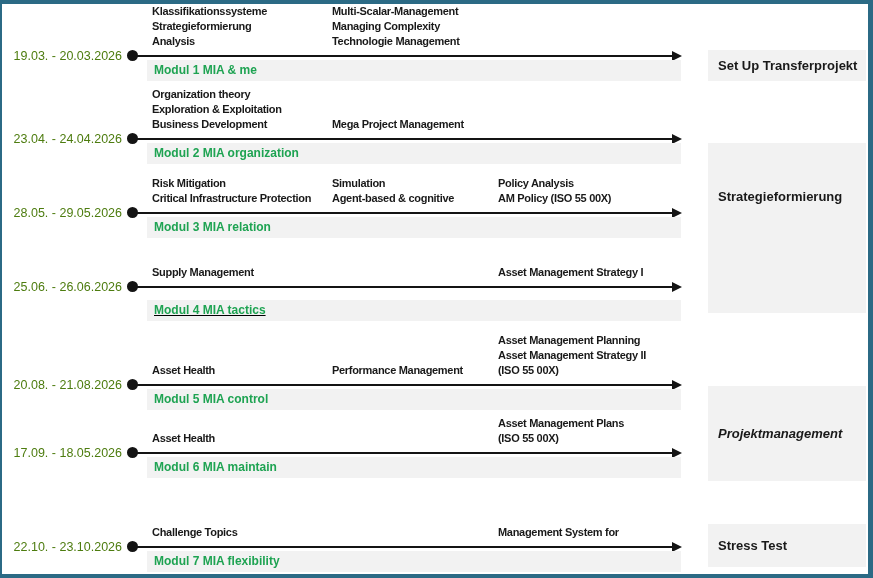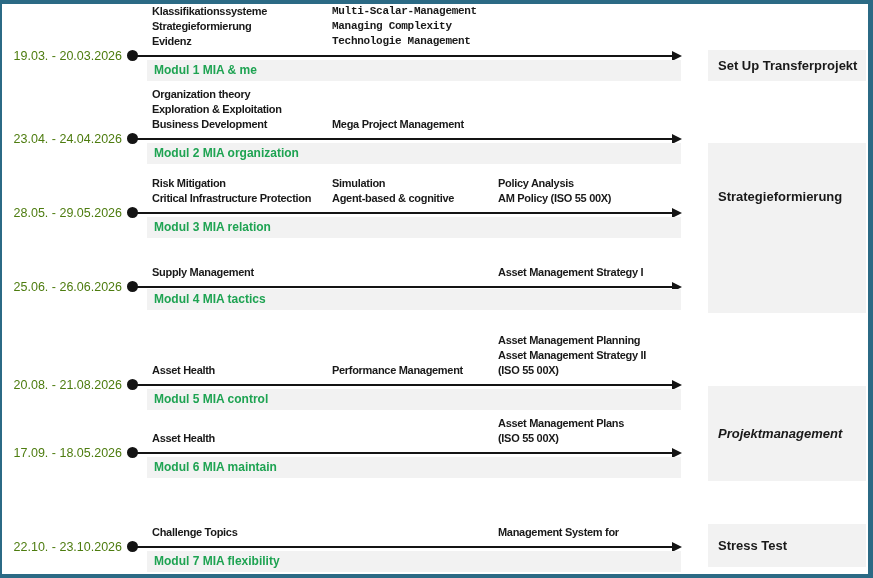--- a/index.html
+++ b/index.html
@@ -33,23 +33,23 @@
     <div class="date" style="top: 46px;">19.03. - 20.03.2026</div>
     <div class="dot" style="left: 127px; top: 50px;"></div>
     <div class="aline" style="left: 136px; top: 55px; width: 536px;"></div>
     <div class="ahead" style="left: 672px; top: 51px;"></div>
     <div class="bar" style="top: 60px;">
       <div class="mlabel">Modul 1 MIA &amp; me</div>
     </div>
     <div class="topic" style="left: 152px; bottom: 529px;">
       <div>Klassifikationssysteme</div>
       <div>Strategieformierung</div>
-      <div>Evidenz</div>
+      <div>Analysis</div>
     </div>
-    <div class="topic" style="left: 332px; bottom: 529px; font-family: Liberation Mono, monospace;">
+    <div class="topic" style="left: 332px; bottom: 529px;">
       <div>Multi-Scalar-Management</div>
       <div>Managing Complexity</div>
       <div>Technologie Management</div>
     </div>
     <div class="date" style="top: 129px;">23.04. - 24.04.2026</div>
     <div class="dot" style="left: 127px; top: 133px;"></div>
     <div class="aline" style="left: 136px; top: 138px; width: 536px;"></div>
     <div class="ahead" style="left: 672px; top: 134px;"></div>
     <div class="bar" style="top: 143px;">
       <div class="mlabel">Modul 2 MIA organization</div>
@@ -78,21 +78,21 @@
       <div>Agent-based &amp; cognitive</div>
     </div>
     <div class="topic" style="left: 498px; bottom: 372px;">
       <div>Policy Analysis</div>
       <div>AM Policy (ISO 55 00X)</div>
     </div>
     <div class="date" style="top: 277px;">25.06. - 26.06.2026</div>
     <div class="dot" style="left: 127px; top: 281px;"></div>
     <div class="aline" style="left: 136px; top: 286px; width: 536px;"></div>
     <div class="ahead" style="left: 672px; top: 282px;"></div>
-    <div class="bar" style="top: 289px;">
+    <div class="bar" style="top: 300px; text-decoration: underline;">
       <div class="mlabel">Modul 4 MIA tactics</div>
     </div>
     <div class="topic" style="left: 152px; bottom: 298px;">
       <div>Supply Management</div>
     </div>
     <div class="topic" style="left: 498px; bottom: 298px;">
       <div>Asset Management Strategy I</div>
     </div>
     <div class="date" style="top: 375px;">20.08. - 21.08.2026</div>
     <div class="dot" style="left: 127px; top: 379px;"></div>

